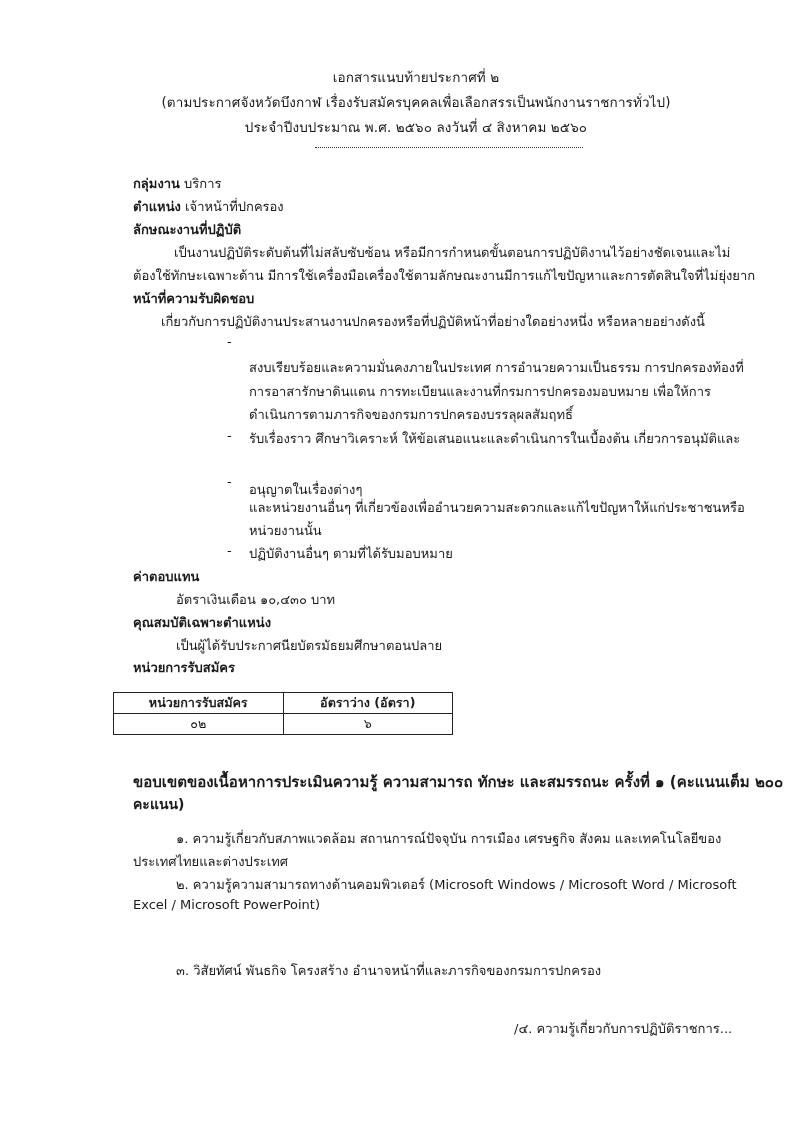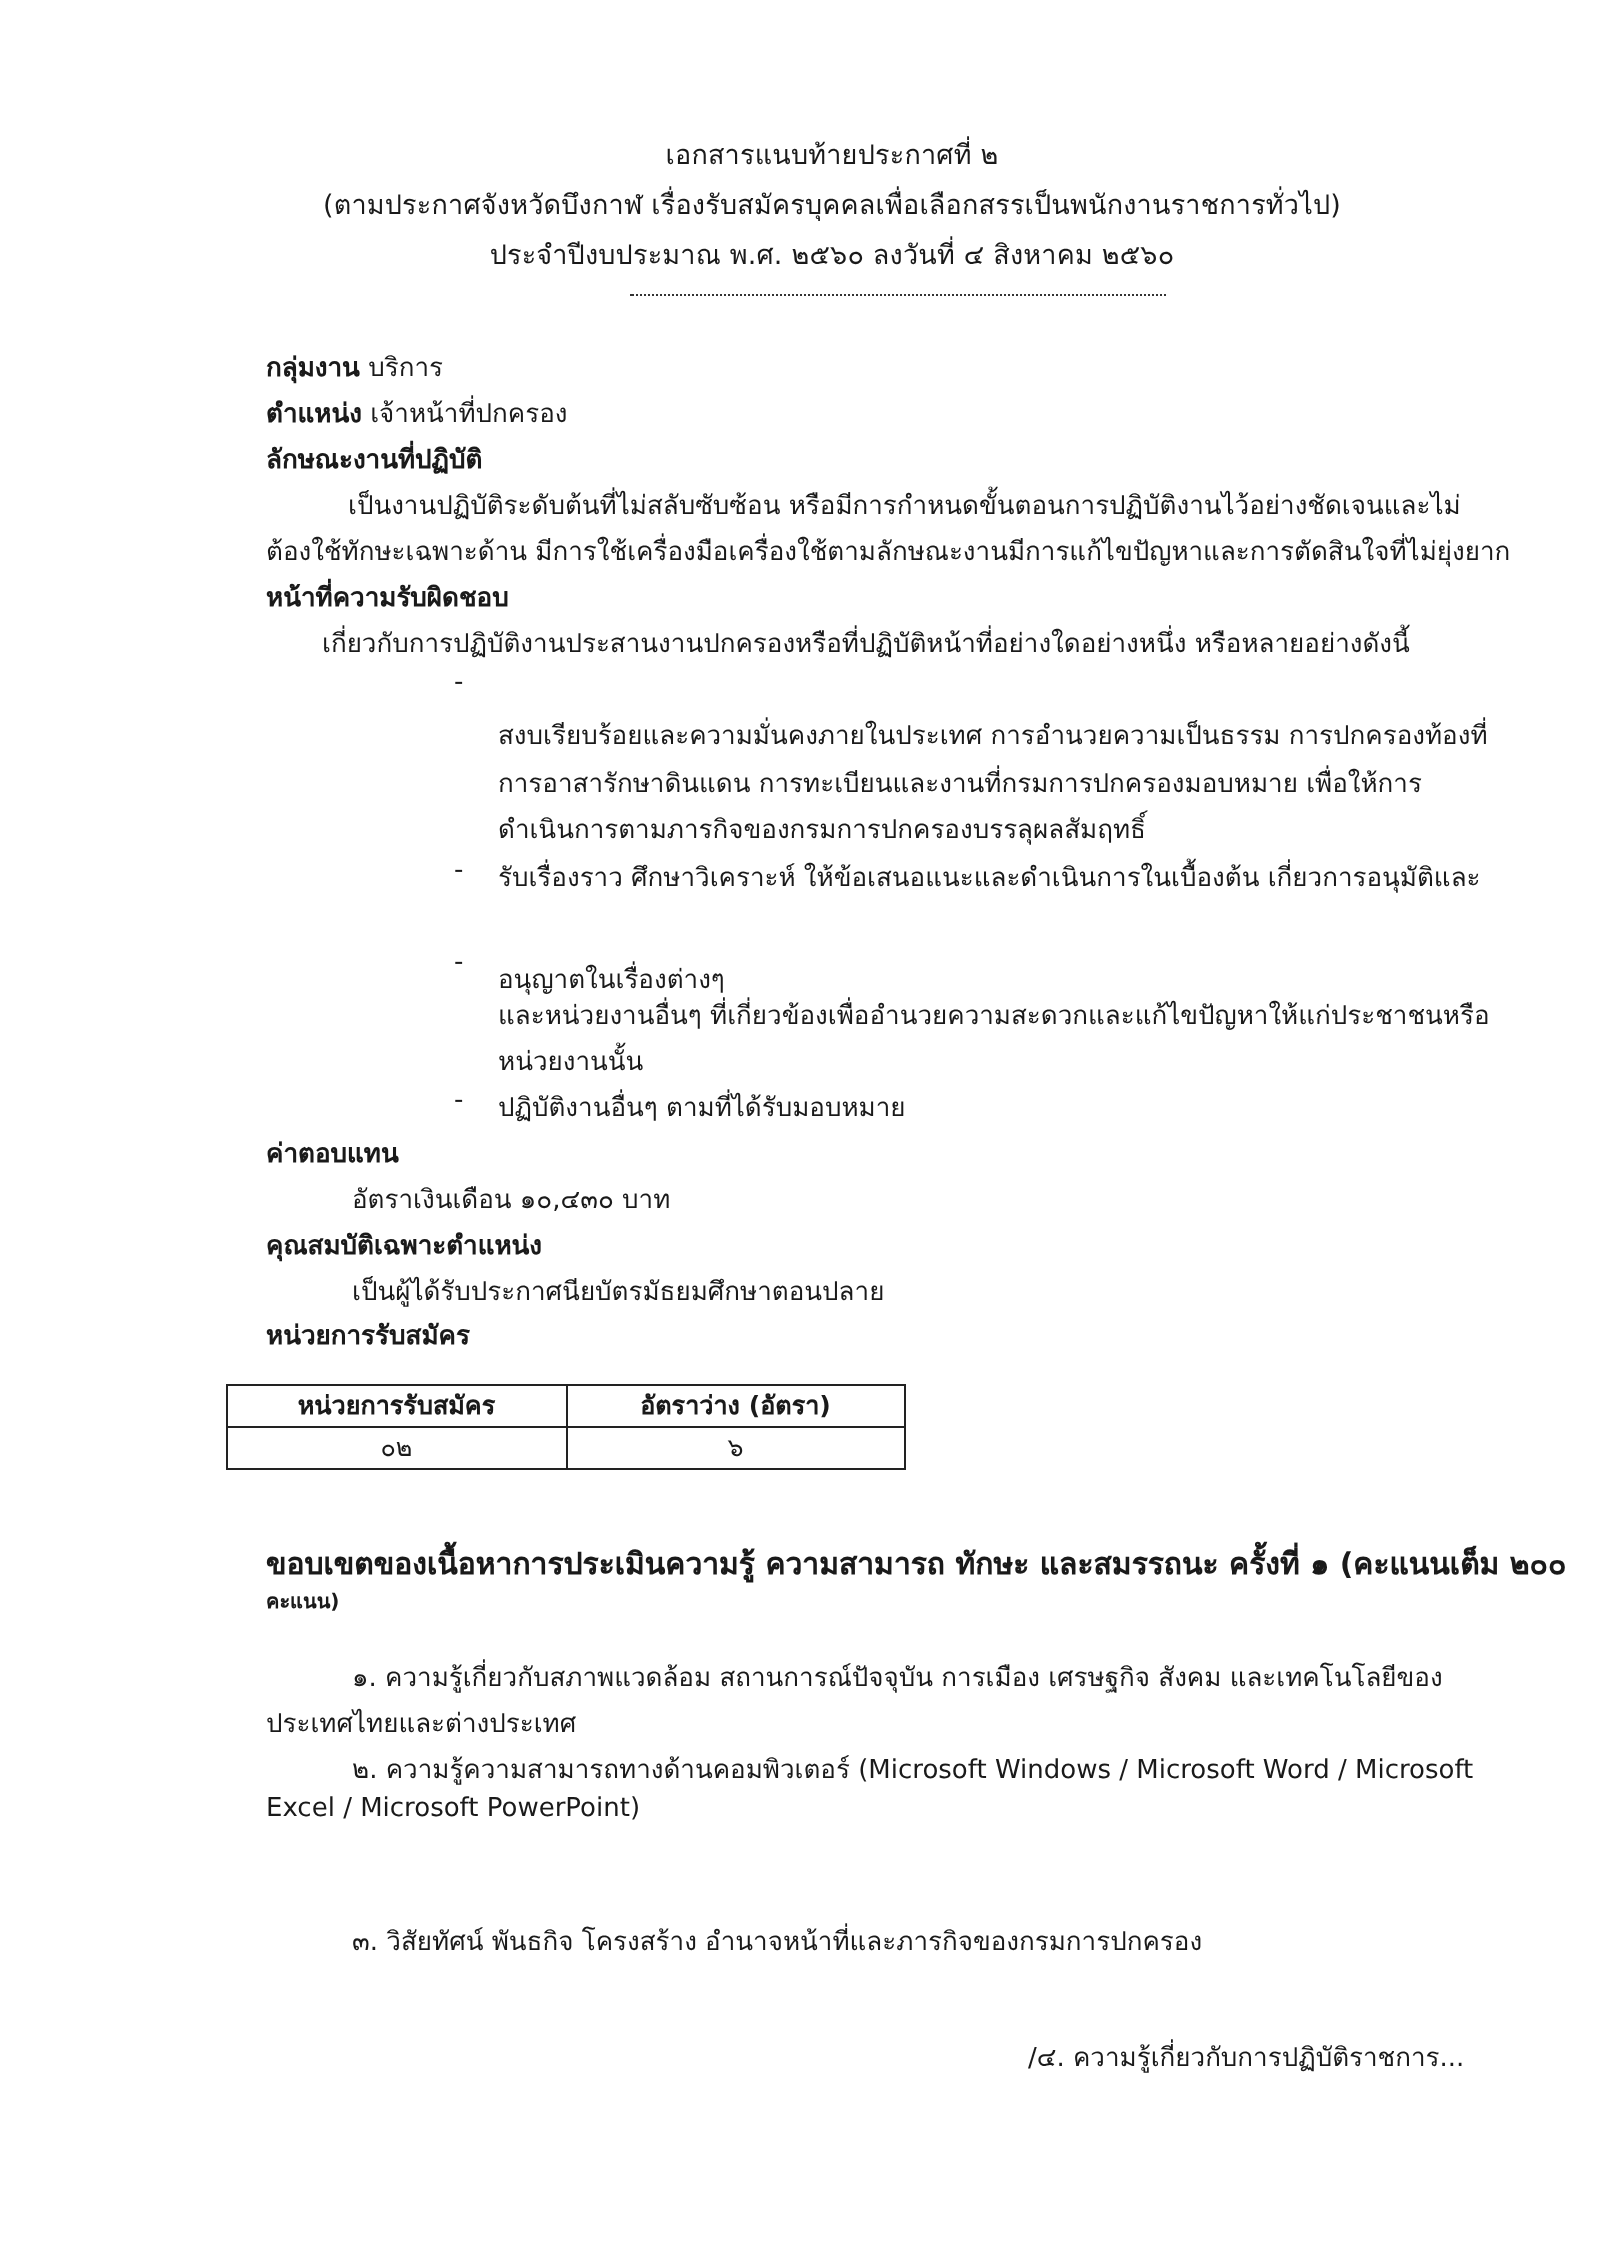--- a/index.html
+++ b/index.html
@@ -81,21 +81,21 @@
       <th>อัตราว่าง (อัตรา)</th>
     </tr>
     <tr>
       <td>๐๒</td>
       <td>๖</td>
     </tr>
   </tbody>
     </table>
 
   <div class="abs line b" style="left:117px; top:770px; font-size:15px;">ขอบเขตของเนื้อหาการประเมินความรู้ ความสามารถ ทักษะ และสมรรถนะ ครั้งที่ ๑ (คะแนนเต็ม ๒๐๐</div>
-  <div class="abs line b" style="left:117px; top:793px; font-size:10px;">คะแนน)</div>
+  <div class="abs line b" style="left:117px; top:793px; font-size:14px;">คะแนน)</div>
 
   <div class="abs line" style="left:160px; top:828px;">๑. ความรู้เกี่ยวกับสภาพแวดล้อม สถานการณ์ปัจจุบัน การเมือง เศรษฐกิจ สังคม และเทคโนโลยีของ</div>
   <div class="abs line" style="left:117px; top:851px;">ประเทศไทยและต่างประเทศ</div>
 
   <div class="abs line" style="left:160px; top:874px;">๒. ความรู้ความสามารถทางด้านคอมพิวเตอร์ (Microsoft Windows / Microsoft Word / Microsoft</div>
   <div class="abs line" style="left:117px; top:897px;">Excel / Microsoft PowerPoint)</div>
 
   <div class="abs line" style="left:160px; top:960px;">๓. วิสัยทัศน์ พันธกิจ โครงสร้าง อำนาจหน้าที่และภารกิจของกรมการปกครอง</div>
 
   <div class="abs line" style="left:498px; top:1018px;">/๔. ความรู้เกี่ยวกับการปฏิบัติราชการ...</div>

